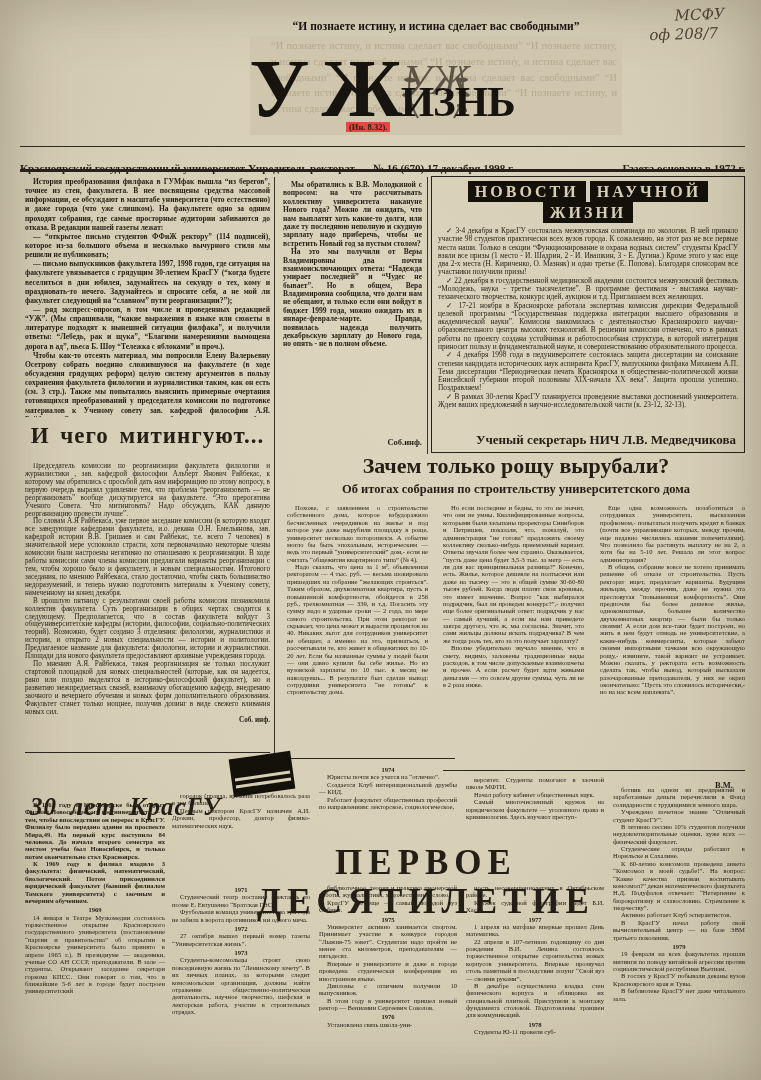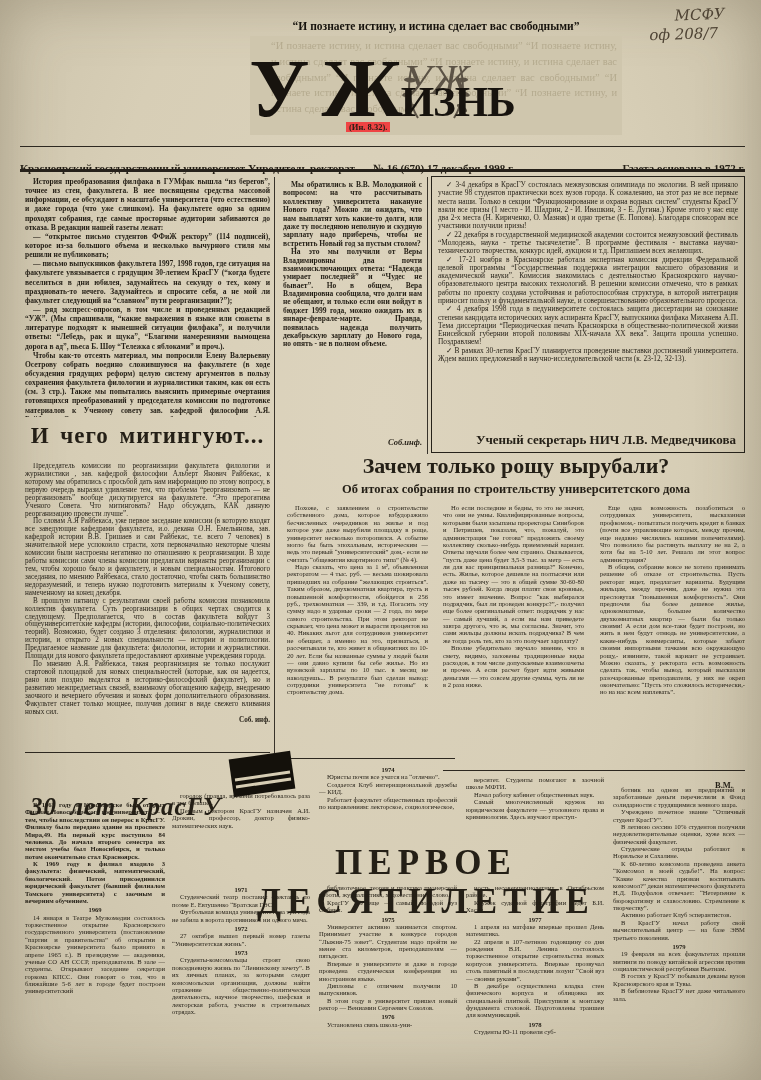--- a/index.html
+++ b/index.html
@@ -38,21 +38,21 @@
   #colLeft{left:25px;top:177px;width:245px;}
   .lead{height:240px;overflow:hidden;font-weight:bold;font-size:7.5px;line-height:1.22;text-align:justify;}
   .mit-title{font-size:23px;font-weight:bold;text-align:center;letter-spacing:1px;word-spacing:4px;margin:7px 0 16px;line-height:1;}
   .mit-body{height:276px;overflow:hidden;font-size:7.2px;line-height:1.1;text-align:justify;}
 
   #vr1{left:274px;top:177px;height:576px;}
   #vr2{left:427px;top:177px;height:277px;}
 
   #colMid{left:283px;top:181px;width:139px;}
   .wage-body{height:252px;overflow:hidden;font-weight:bold;font-size:7.5px;line-height:1.12;text-align:justify;}
-  .wage-sig{text-align:right;font-weight:bold;font-size:8.5px;margin-top:4px;font-style:italic;}
+  .wage-sig{text-align:right;font-weight:bold;font-size:8.5px;margin-top:4px;}
 
   #newsBox{left:431px;top:176px;width:314px;height:277px;border:1.5px solid #26221a;box-sizing:border-box;padding:4px 6px;}
   .news-title{text-align:center;margin-bottom:4px;}
   .news-word{display:inline-block;background:#14110b;color:#d8cfb6;font-weight:bold;font-size:16px;letter-spacing:3px;padding:2px 7px 1px;margin:0 2px;}
   .news-items{height:202px;overflow:hidden;font-size:7.4px;line-height:1.12;text-align:justify;font-family:Liberation Serif, serif;}
   .news-sig{position:absolute;right:8px;bottom:4px;font-weight:bold;font-size:13px;}
 
   #houseTitle{left:287px;top:455px;width:458px;text-align:center;font-weight:bold;font-size:22px;line-height:1;}
   #houseSub{left:287px;top:483px;width:458px;text-align:center;font-weight:bold;font-size:12.5px;line-height:1;}
   .house-col{font-size:6.6px;line-height:1.12;text-align:justify;overflow:hidden;}
@@ -147,20 +147,23 @@
 
   <div id="colMid" class="abs">
     <div class="wage-body">
         <p>Мы обратились к В.В. Молодкиной с вопросом: на что рассчитывать коллективу университета накануне Нового года? Можно ли ожидать, что нам выплатят хоть какие-то долги, или даже ту последнюю неполную и скудную зарплату надо приберечь, чтобы не встретить Новый год за пустым столом?</p>
         <p>На это мы получили от Веры Владимировны два почти взаимоисключающих ответа: “Надежда умирает последней” и “Чудес не бывает”. Но в общем, Вера Владимировна сообщила, что долги нам не обещают, и только если они войдут в бюджет 1999 года, можно ожидать их в январе-феврале-марте. Правда, появилась надежда получить декабрьскую зарплату до Нового года, но опять - не в полном объеме.</p>
       </div>
     <div class="wage-sig">Соб.инф.</div>
   </div>
 
   <div id="newsBox" class="abs">
+    <div class="news-title">
+      <span class="news-word">НОВОСТИ</span><span class="news-word">НАУЧНОЙ</span><span class="news-word">ЖИЗНИ</span>
+    </div>
     <div class="news-items">
         <p>✓ 3-4 декабря в КрасГУ состоялась межвузовская олимпиада по экологии. В ней приняло участие 98 студентов практически всех вузов города. К сожалению, на этот раз не все первые места наши. Только в секции “Функционирование и охрана водных систем” студенты КрасГУ взяли все призы (1 место - И. Шадрин, 2 - И. Ивашкин, 3 - Е. Дугина.) Кроме этого у нас еще два 2-х места (Н. Кириченко, О. Мазняк) и одно третье (Е. Попова). Благодаря спонсорам все участники получили призы!</p>
         <p>✓ 22 декабря в государственной медицинской академии состоится межвузовский фестиваль “Молодежь, наука - третье тысячелетие”. В программе фестиваля - выставка научно-технического творчества, конкурс идей, аукцион и т.д. Приглашаем всех желающих.</p>
         <p>✓ 17-21 ноября в Красноярске работала экспертная комиссия дирекции Федеральной целевой программы “Государственная поддержка интеграции высшего образования и академической науки”. Комиссия знакомилась с деятельностью Красноярского научно-образовательного центра высоких технологий. В решении комиссии отмечено, что в рамках работы по проекту создана устойчивая и работоспособная структура, в которой интеграция приносит пользу и фундаментальной науке, и совершенствованию образовательного процесса.</p>
         <p>✓ 4 декабря 1998 года в педуниверситете состоялась защита диссертации на соискание степени кандидата исторических наук аспиранта КрасГУ, выпускника филфака Миханева А.П. Тема диссертации “Периодическая печать Красноярска в общественно-политической жизни Енисейской губернии второй половины XIX-начала XX века”. Защита прошла успешно. Поздравляем!</p>
         <p>✓ В рамках 30-летия КрасГУ планируется проведение выставки достижений университета. Ждем ваших предложений в научно-исследовательской части (к. 23-12, 32-13).</p>
       </div>
     <div class="news-sig">Ученый секретарь НИЧ Л.В. Медведчикова</div>
   </div>
 

